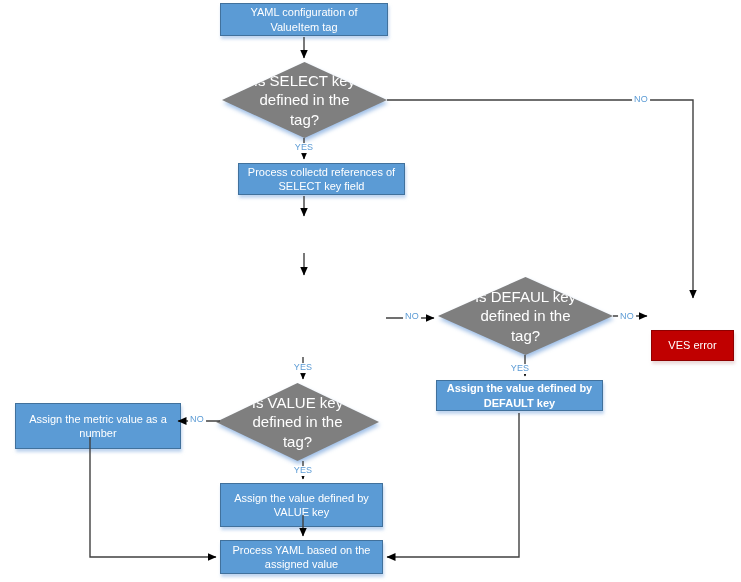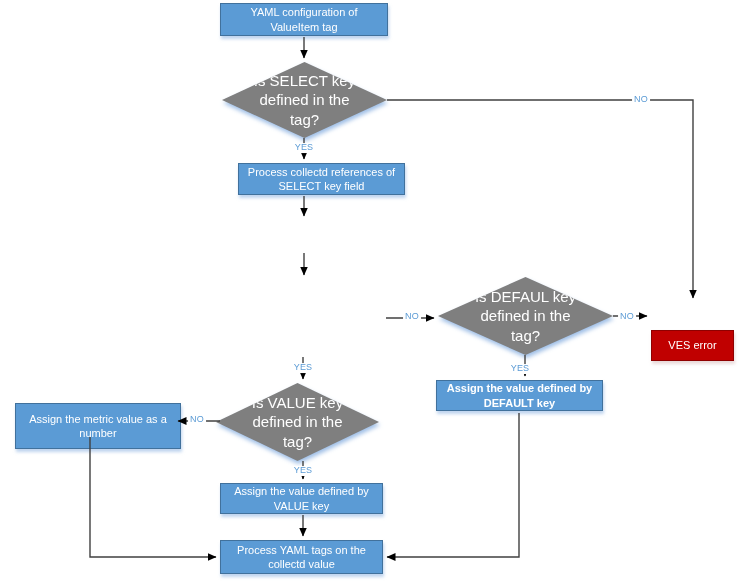--- a/index.html
+++ b/index.html
@@ -53,26 +53,26 @@
   </div>
 
   <div class="node process" style="left:436px;top:380px;width:167px;height:31px;font-weight:bold;">
     <span>Assign the value defined by DEFAULT key</span>
   </div>
 
   <div class="node process" style="left:15px;top:403px;width:166px;height:46px;">
     <span>Assign the metric value as a number</span>
   </div>
 
-  <div class="node process" style="left:220px;top:483px;width:163px;height:31px;">
+  <div class="node process" style="left:220px;top:483px;width:163px;height:44px;">
     <span>Assign the value defined by VALUE key</span>
   </div>
 
   <div class="node process" style="left:220px;top:540px;width:163px;height:34px;">
-    <span>Process YAML tags on the collectd value</span>
+    <span>Process YAML based on the assigned value</span>
   </div>
 
   <div class="diamond-wrap" style="left:222px;top:62px;width:165px;height:76px;">
     <div class="diamond">
       <span>Is SELECT key defined in the tag?</span>
     </div>
   </div>
 
 
   <div class="diamond-wrap" style="left:438px;top:277px;width:175px;height:78px;">

